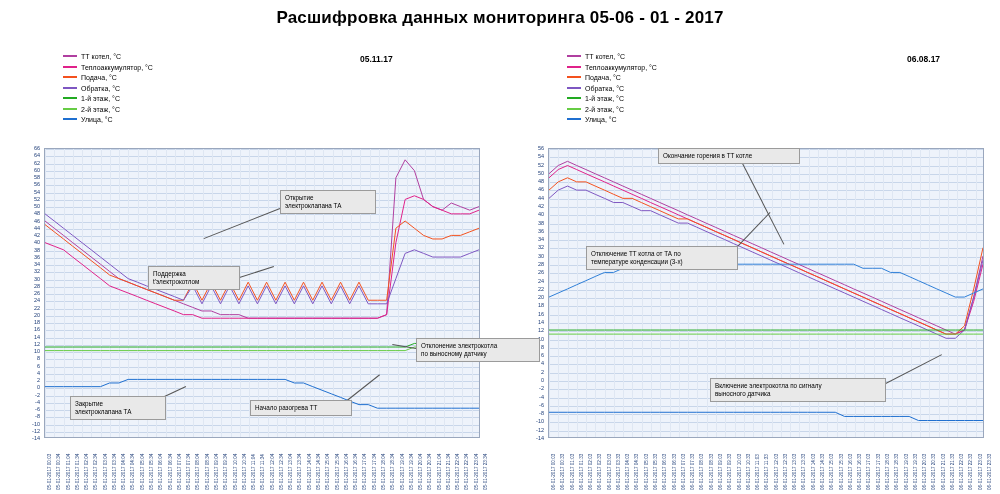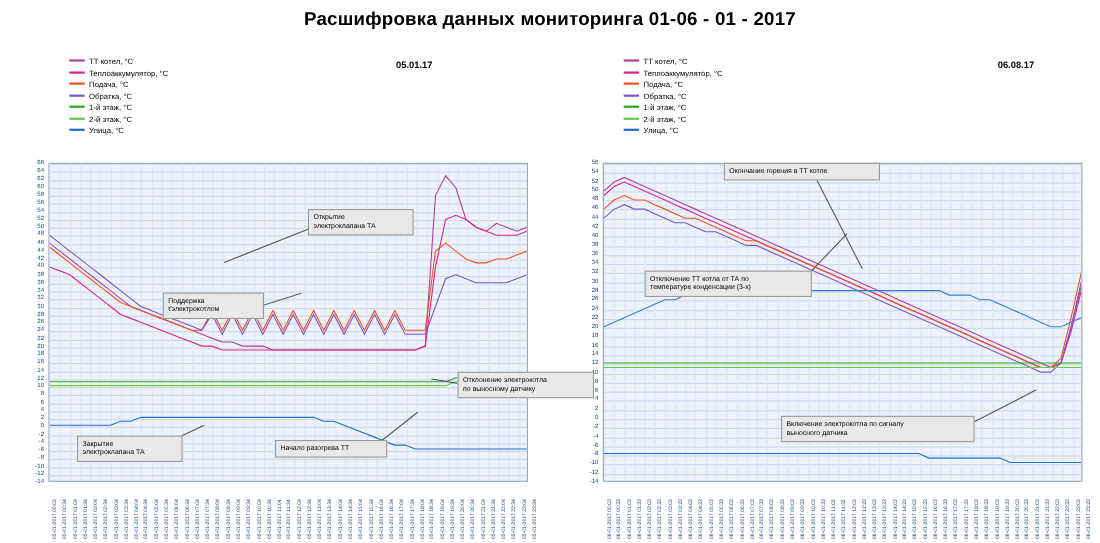--- a/index.html
+++ b/index.html
@@ -116,33 +116,33 @@
   .leader{
     position:absolute;
     height:0;border-top:1px solid #555;
     transform-origin:left center;
     z-index:5;
   }
 </style>
 </head>
 <body>
 
-<div id="page-title">Расшифровка данных мониторинга 01-06 - 01 - 2017</div>
+<div id="page-title">Расшифровка данных мониторинга 05-06 - 01 - 2017</div>
 
 <div class="panel" id="panel-left">
   <div class="legend">
       <div class="row"><span class="swatch" style="border-top-color: rgb(176, 63, 160);"></span><span>ТТ котел, °C</span></div>
       <div class="row"><span class="swatch" style="border-top-color: rgb(224, 33, 138);"></span><span>Теплоаккумулятор, °C</span></div>
       <div class="row"><span class="swatch" style="border-top-color: rgb(244, 81, 30);"></span><span>Подача, °C</span></div>
       <div class="row"><span class="swatch" style="border-top-color: rgb(126, 87, 194);"></span><span>Обратка, °C</span></div>
       <div class="row"><span class="swatch" style="border-top-color: rgb(34, 170, 34);"></span><span>1-й этаж, °C</span></div>
       <div class="row"><span class="swatch" style="border-top-color: rgb(102, 204, 68);"></span><span>2-й этаж, °C</span></div>
       <div class="row"><span class="swatch" style="border-top-color: rgb(31, 111, 208);"></span><span>Улица, °C</span></div>
     </div>
-  <div class="date-label" id="date-left">05.01.17</div>
+  <div class="date-label" id="date-left">05.11.17</div>
   <div class="plot-wrap">
     <div class="y-axis">
         <span style="top: 0px;">66</span>
         <span style="top: 7.25px;">64</span>
         <span style="top: 14.5px;">62</span>
         <span style="top: 21.75px;">60</span>
         <span style="top: 29px;">58</span>
         <span style="top: 36.25px;">56</span>
         <span style="top: 43.5px;">54</span>
         <span style="top: 50.75px;">52</span>

